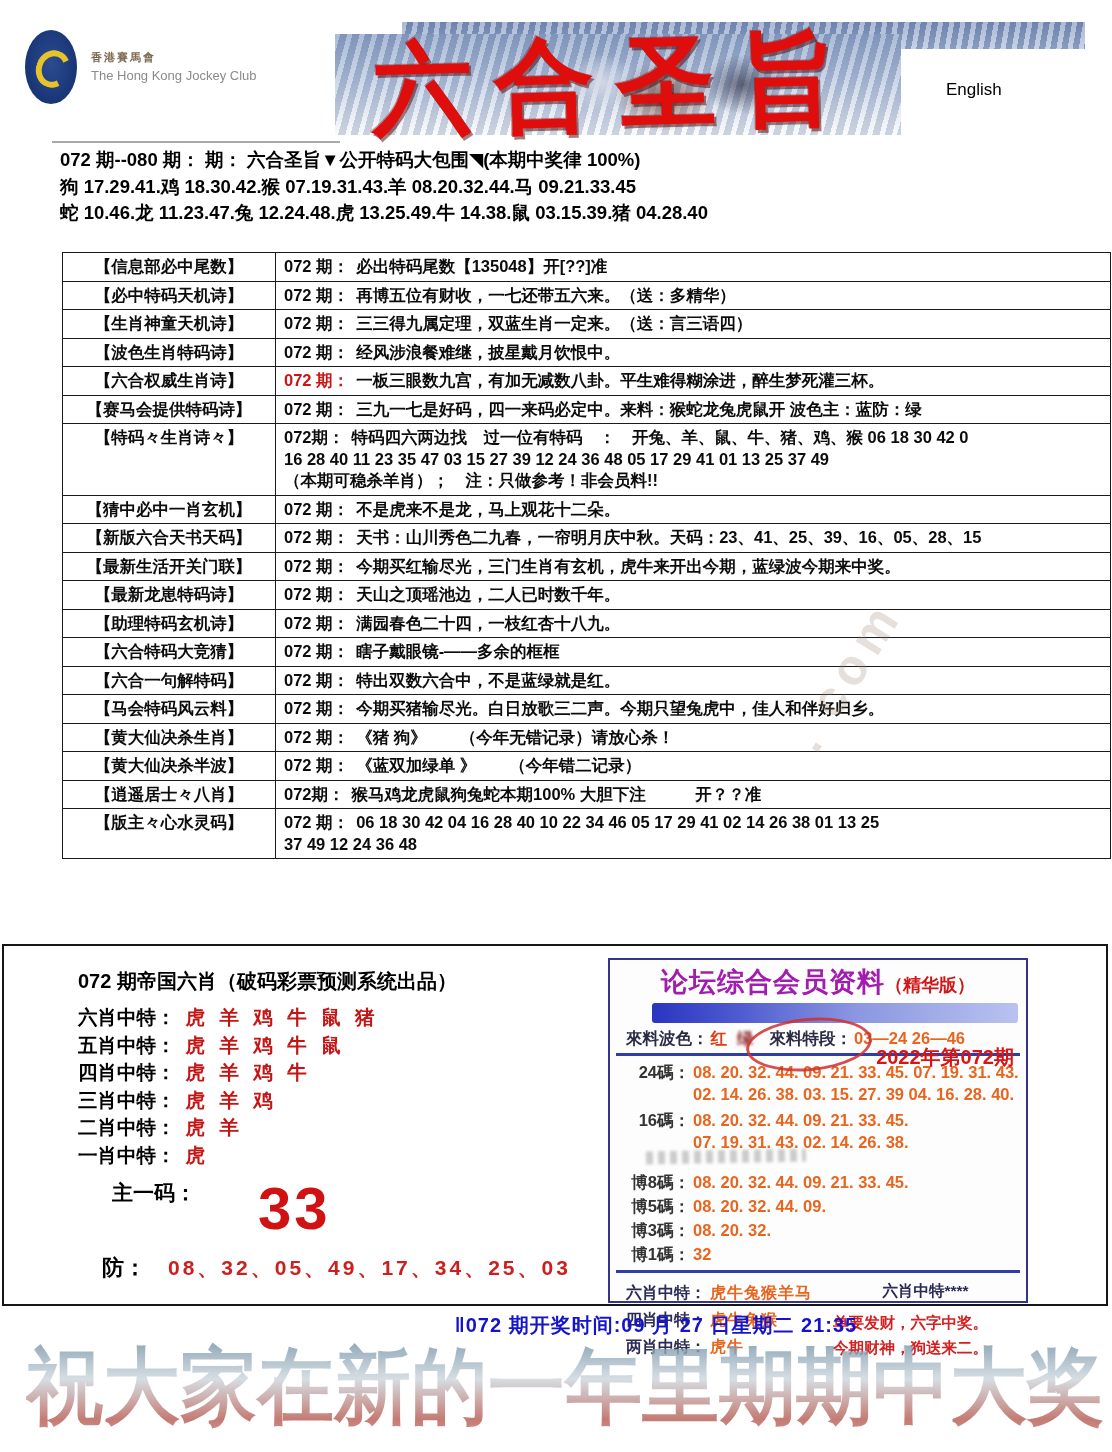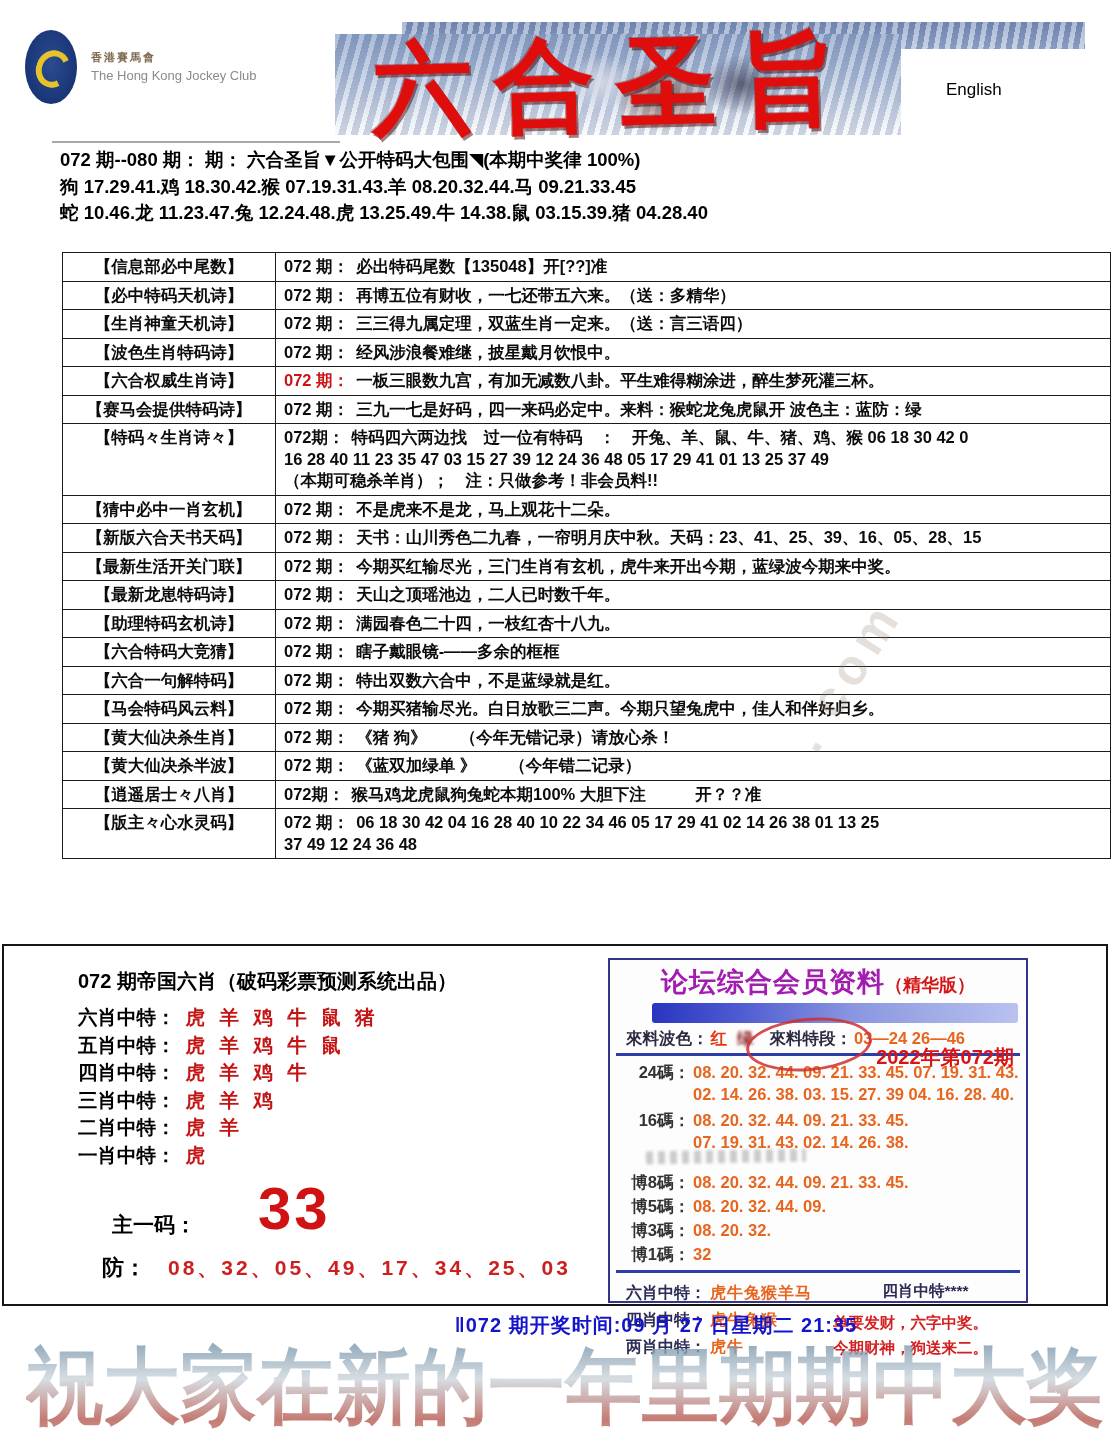--- a/index.html
+++ b/index.html
@@ -58,21 +58,21 @@
   .bottom-section{position:absolute;left:2px;top:944px;width:1106px;height:362px;
      border:2px solid #161616;box-sizing:border-box;background:#fff;}
 
   
   .empire{position:absolute;left:70px;top:968px;width:530px;font-weight:bold;}
   .empire-title{font-size:20px;margin-left:8px;color:#000;}
   .empire-rows{margin:9px 0 0 8px;}
   .empire-row{font-size:19.5px;line-height:27.5px;white-space:nowrap;}
   .e-label{color:#000;}
   .e-value{color:#c41414;margin-left:10px;word-spacing:9px;}
-  .main-code-row{display:flex;align-items:flex-end;margin:10px 0 0 42px;}
+  .main-code-row{display:flex;align-items:flex-start;margin:10px 0 0 42px;}
   .mc-label{font-size:21px;color:#000;}
   .mc-value{font-size:60px;line-height:1;color:#d01212;margin-left:62px;letter-spacing:3px;}
   .guard-row{margin:14px 0 0 32px;white-space:nowrap;}
   .g-label{font-size:22px;color:#000;}
   .g-value{font-size:21px;color:#cc2020;letter-spacing:3px;margin-left:22px;}
 
   
   .forum-box{position:absolute;left:608px;top:958px;width:420px;height:345px;box-sizing:border-box;
      border:2.5px solid #34348a;background:#fdfdfe;font-weight:bold;}
   .fb-title-row{text-align:center;margin-top:4px;white-space:nowrap;}
@@ -349,21 +349,21 @@
 
           <div class="fbf-row">
             <span class="fbf-label">四肖中特：</span><span class="fbf-value">虎牛兔猴</span>
           </div>
 
           <div class="fbf-row">
             <span class="fbf-label">两肖中特：</span><span class="fbf-value">虎牛</span>
           </div>
         </div>
       <div class="fbf-right">
-        <div class="fbf-title">四肖中特****</div>
+        <div class="fbf-title">六肖中特****</div>
         <div class="fbf-red">单要发财，六字中奖。</div>
         <div class="fbf-red">今期财神，狗送来二。</div>
       </div>
     </div>
   </div>
   <div class="red-ellipse"></div>
 
   <div class="draw-time">‖072 期开奖时间:09 月 27 日星期二 21:35</div>
   <div class="big-watermark">祝大家在新的一年里期期中大奖</div>
 

